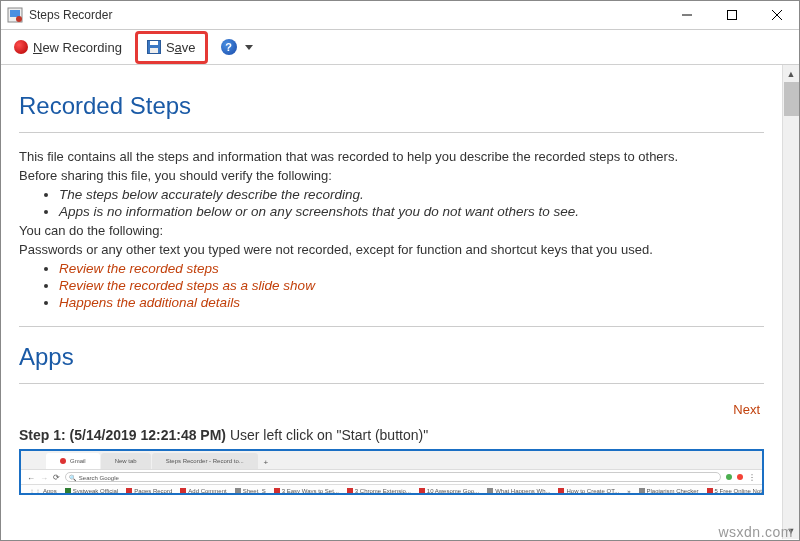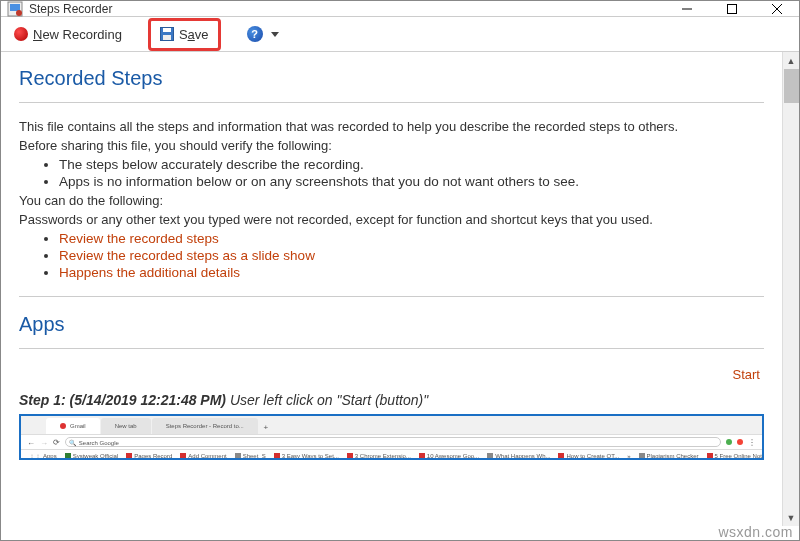--- a/index.html
+++ b/index.html
@@ -1,43 +1,43 @@
 <!DOCTYPE html>
 <html><head>
 <meta charset="utf-8">
 <style>
 * { box-sizing: border-box; margin: 0; padding: 0; }
 body { font-family: "Segoe UI", Arial, sans-serif; font-size: 13px; color: #333; background: #fff; width: 800px; height: 541px; overflow: hidden; border: 1px solid #888; position: relative; }
-.titlebar { height: 16px; display: flex; align-items: center; border-bottom: 1px solid #ccc; }
+.titlebar { height: 29px; display: flex; align-items: center; border-bottom: 1px solid #ccc; }
 .titlebar .appicon { width: 16px; height: 16px; margin: 0 6px; }
 .titlebar .title { flex: 1; font-size: 12px; }
 .titlebar .winbtns { display: flex; }
 .winbtn { width: 45px; height: 28px; display: flex; align-items: center; justify-content: center; color: #000; cursor: default; }
 .winbtn svg { stroke: #000; stroke-width: 1; }
-.toolbar { height: 35px; display: flex; align-items: center; padding: 2px 6px; border-bottom: 1px solid #d0d0d0; gap: 19px; }
+.toolbar { height: 35px; display: flex; align-items: center; padding: 2px 6px; border-bottom: 1px solid #d0d0d0; gap: 6px; }
 .tool { display: flex; align-items: center; padding: 3px 6px; border: 1px solid transparent; border-radius: 2px; cursor: default; gap: 5px; }
 .tool.save-highlight { }
 .save-frame { border: 3px solid #e53935; border-radius: 4px; padding: 2px; }
 .rec-dot { width: 14px; height: 14px; border-radius: 50%; background: radial-gradient(circle at 35% 35%, #ff4d4d, #b00000); }
 .save-icon { width: 14px; height: 14px; }
 .help-icon { width: 16px; height: 16px; border-radius: 50%; background: radial-gradient(circle at 35% 35%, #4a90e2, #1849a9); color: #fff; font-size: 11px; font-weight: bold; display: flex; align-items: center; justify-content: center; }
 .caret { width: 0; height: 0; border-left: 4px solid transparent; border-right: 4px solid transparent; border-top: 5px solid #444; margin-left: 3px; }
 .content-wrap { display: flex; height: calc(100% - 65px); }
 .content { flex: 1; overflow: hidden; padding: 15px 18px 0 18px; }
 .scrollbar-stub { width: 17px; background: #f0f0f0; border-left: 1px solid #ddd; display:flex; flex-direction:column; align-items:center; }
 .scrollbar-stub .arrow { width:15px; height:17px; display:flex; align-items:center; justify-content:center; color:#555; font-size:9px;}
 .scrollbar-stub .thumb { width:15px; height:34px; background:#c2c2c2; margin-top:0px; }
-h2.section { color: #1a5aa6; font-weight: 400; font-size: 20px; margin-bottom: 12px; }
+h2.section { color: #1a5aa6; font-weight: 400; font-size: 24px; margin-top: 12px; margin-bottom: 12px; }
 hr.sep { border: none; border-top: 1px solid #ccc; margin: 6px 0 16px 0; }
 p.body { font-size: 13px; margin-bottom: 4px; color: #333; }
-ul.body { margin-left: 40px; margin-top: 2px; margin-bottom: 4px; }
+ul.body { margin-left: 40px; margin-top: 2px; margin-bottom: 4px; font-style: italic; }
 ul.body li { font-size: 13.5px; margin-bottom: 2px; }
 a.linkish { color: #c2410c; text-decoration: none; cursor: pointer; }
 .next-row { text-align: right; margin-top: 18px; padding-right: 4px; }
-.step-head { font-size: 14px; margin-top: 10px; font-style: italic; }
+.step-head { font-size: 14px; margin-top: 10px; }
 .step-head .bold { font-weight: bold; }
 .shot-frame { border: 2px solid #1a6fc4; height: 46px; margin-top: 6px; overflow: hidden; background:#fff;}
 .browserrow { height:46px; background:#f1f1f1; position:relative; font-size:8px; color:#555;}
 .tabstrip { height:18px; background:#f1f1f1; display:flex; align-items:flex-end; padding-left:25px; gap:0;}
 .btab { height:16px; padding:0 14px; background:#e4e4e4; border-top-left-radius:3px; border-top-right-radius:3px; display:flex; align-items:center; font-size:7px; gap:4px; margin-right:1px;}
 .btab.active{background:#fff;}
 .plusb{ width:14px; height:14px; display:flex;align-items:center;justify-content:center;}
 .addrrow{ height:16px; background:#fff; display:flex; align-items:center; padding:0 6px; gap:5px; border-top:1px solid #ddd; border-bottom:1px solid #ddd;}
 .bmrow{ height:12px; background:#fdfdfd; display:flex; align-items:center; padding:0 8px; gap:8px; font-size:6px; overflow:hidden; white-space:nowrap;}
 .bmitem{ display:flex; align-items:center; gap:2px;}
@@ -119,21 +119,21 @@
     <li><a class="linkish">Review the recorded steps as a slide show</a></li>
     <li><a class="linkish">Happens the additional details</a></li>
   </ul>
 
   <hr class="sep" style="margin-top:16px;">
 
   <h2 class="section">Apps</h2>
   <hr class="sep">
 
   <div class="next-row">
-    <a class="linkish">Start</a>
+    <a class="linkish">Next</a>
   </div>
 
   <div class="step-head">
     <span class="bold">Step 1:</span>
     <span class="bold">(5/14/2019 12:21:48 PM)</span>
     <span> User left click on "Start (button)"</span>
   </div>
 
   <div class="shot-frame">
     <div class="browserrow">

